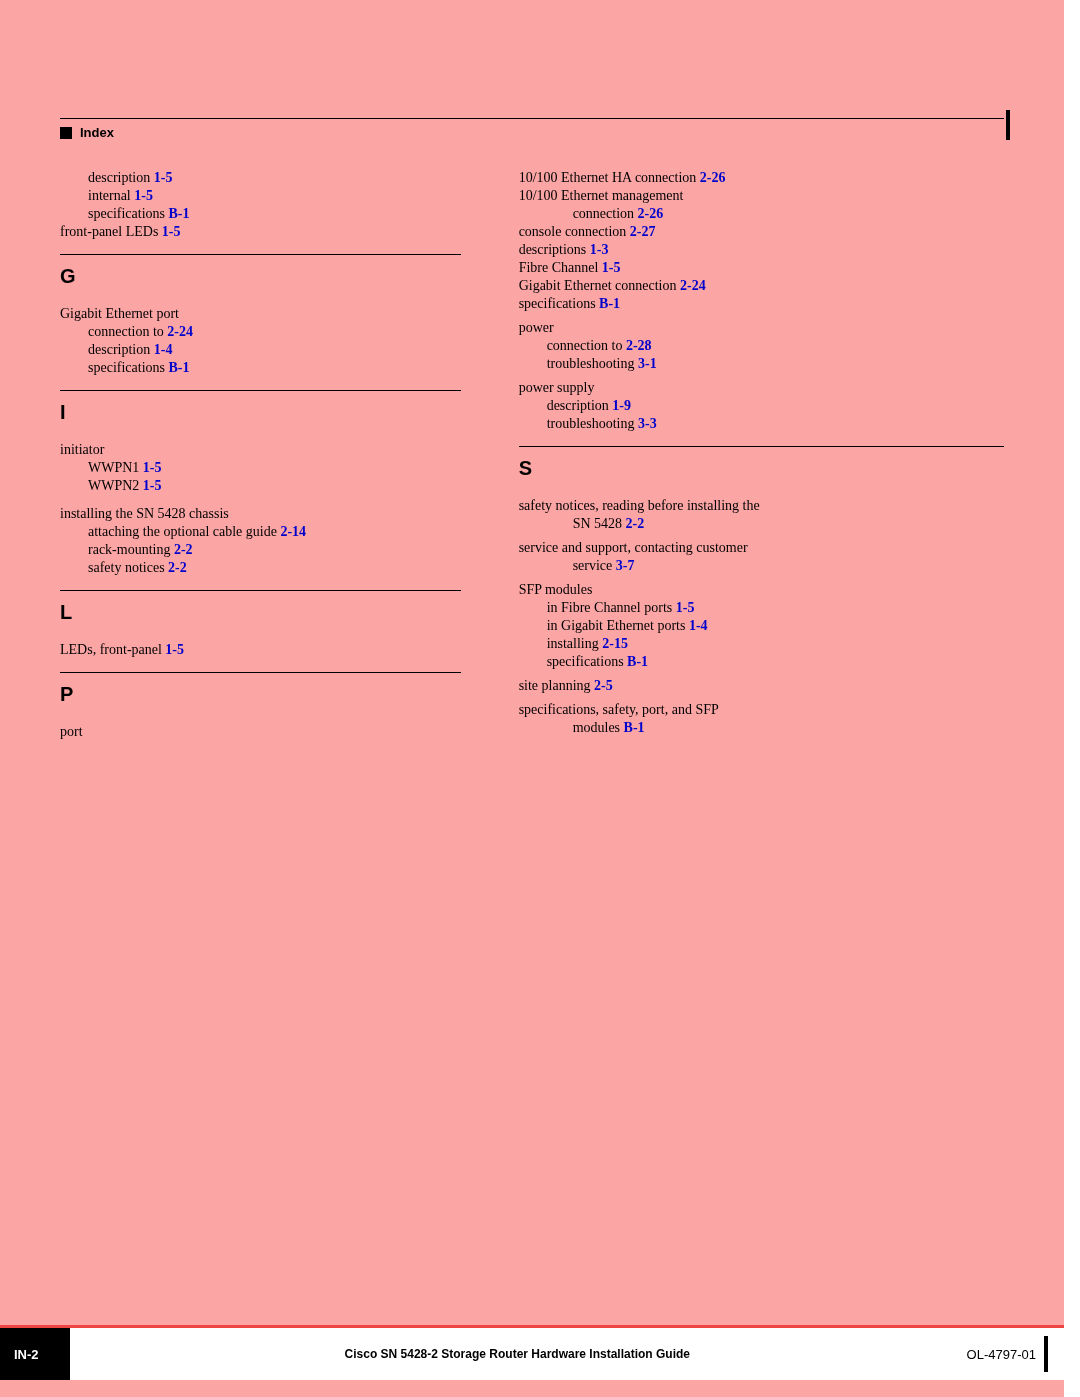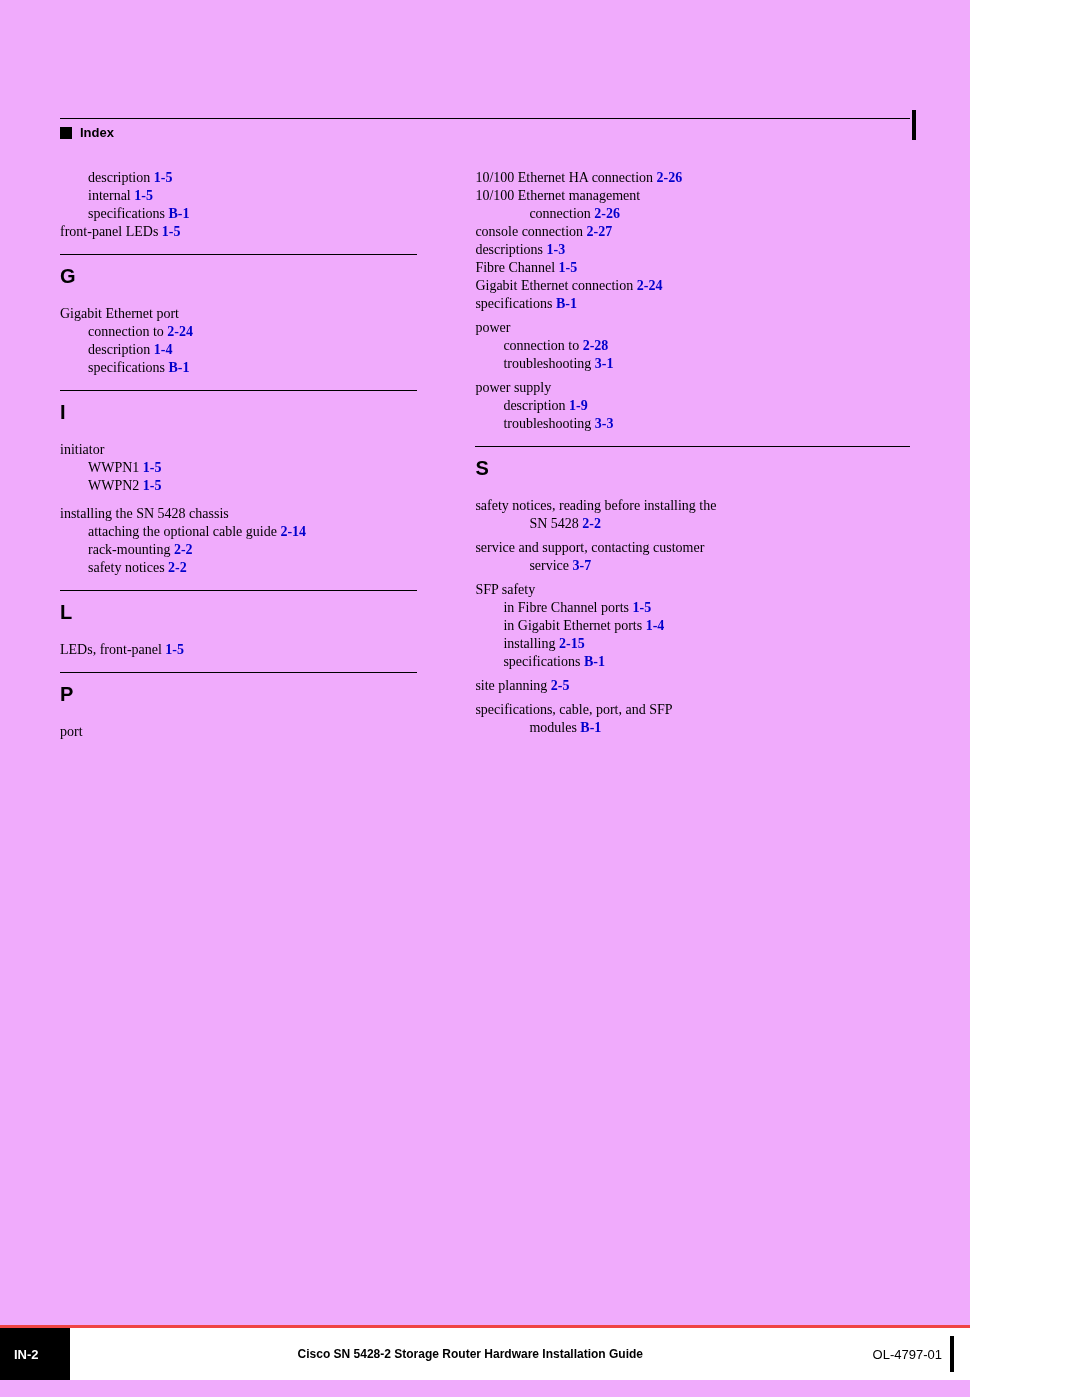--- a/index.html
+++ b/index.html
@@ -6,23 +6,23 @@
     body {
       background: #fff;
       font-family: Times New Roman, serif;
       font-size: 14px;
       color: #000;
       width: 1080px;
       min-height: 1397px;
       position: relative;
     }
     .page {
-      width: 970px;
+      width: 1064px;
       min-height: 1397px;
-      background: #f0abfc;
+      background: #fca5a5;
       position: relative;
       padding: 0;
     }
     
     .top-rule {
       position: absolute;
       top: 118px;
       left: 60px;
       right: 60px;
       height: 1px;
@@ -322,41 +322,41 @@
       </div>
       <div class="entry spacer-sm"></div>
       <div class="entry">
         <span class="entry-main">service and support, contacting customer</span>
       </div>
       <div class="entry">
         <span style="padding-left:54px;" class="entry-main">service <a class="link">3-7</a></span>
       </div>
       <div class="entry spacer-sm"></div>
       <div class="entry">
-        <span class="entry-main">SFP safety</span>
+        <span class="entry-main">SFP modules</span>
       </div>
       <div class="entry">
         <span class="entry-sub">in Fibre Channel ports <a class="link">1-5</a></span>
       </div>
       <div class="entry">
         <span class="entry-sub">in Gigabit Ethernet ports <a class="link">1-4</a></span>
       </div>
       <div class="entry">
         <span class="entry-sub">installing <a class="link">2-15</a></span>
       </div>
       <div class="entry">
         <span class="entry-sub">specifications <a class="link">B-1</a></span>
       </div>
       <div class="entry spacer-sm"></div>
       <div class="entry">
         <span class="entry-main">site planning <a class="link">2-5</a></span>
       </div>
       <div class="entry spacer-sm"></div>
       <div class="entry">
-        <span class="entry-main">specifications, cable, port, and SFP</span>
+        <span class="entry-main">specifications, safety, port, and SFP</span>
       </div>
       <div class="entry">
         <span style="padding-left:54px;" class="entry-main">modules <a class="link">B-1</a></span>
       </div>
 
     </div>
   </div>
 
   <div class="footer">
     <div class="footer-left-box">IN-2</div>

